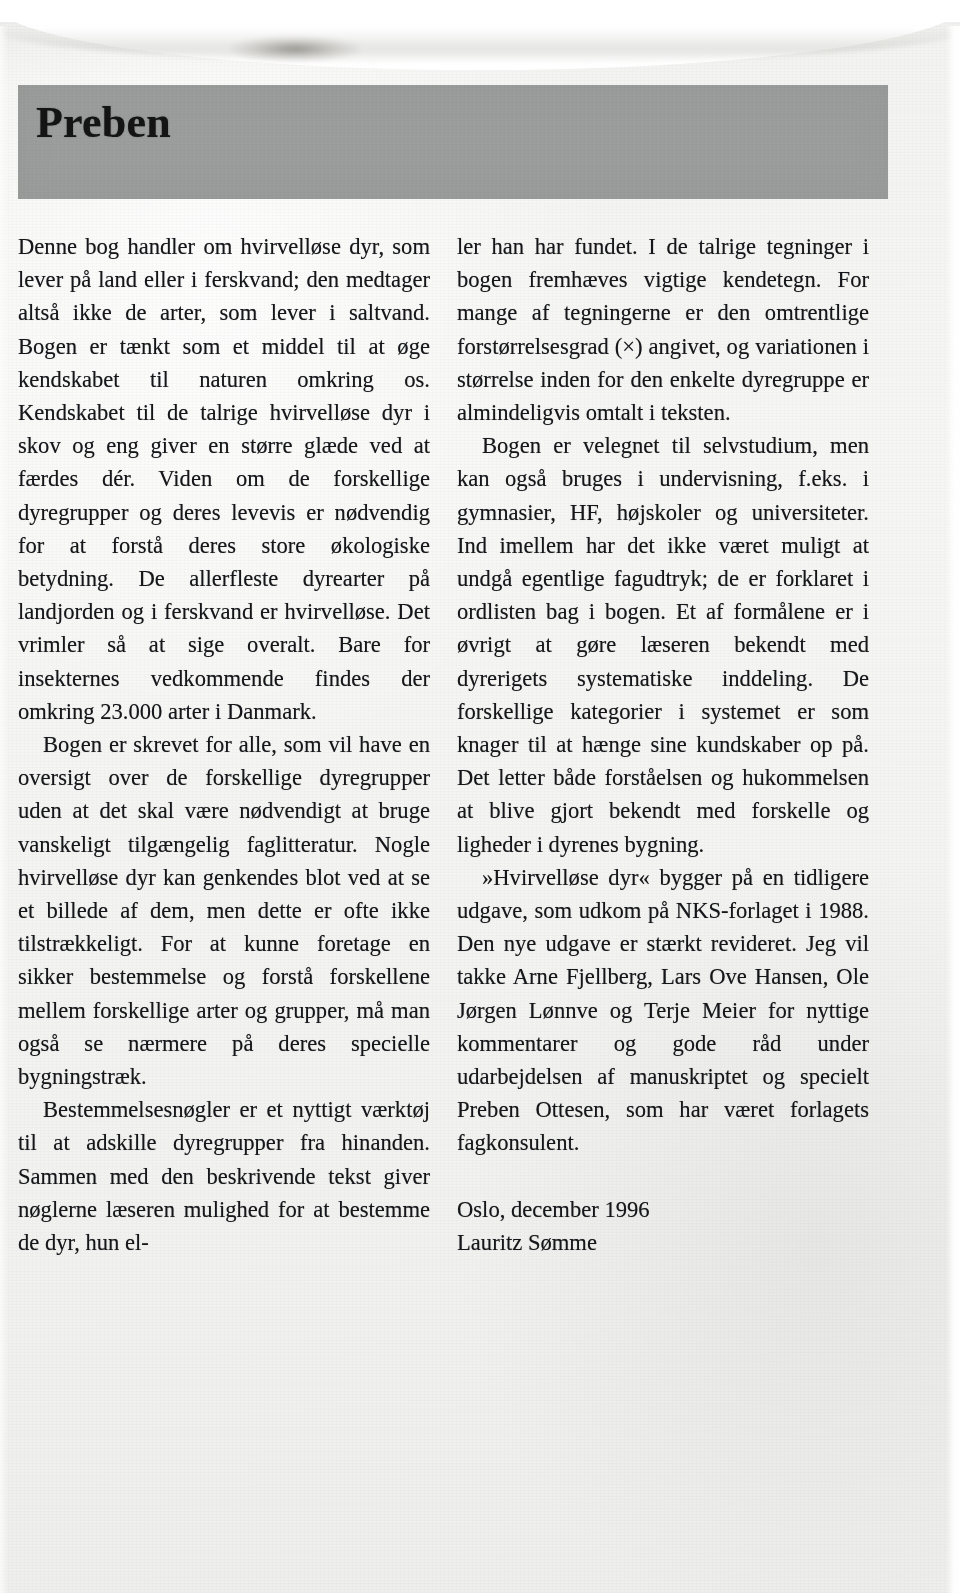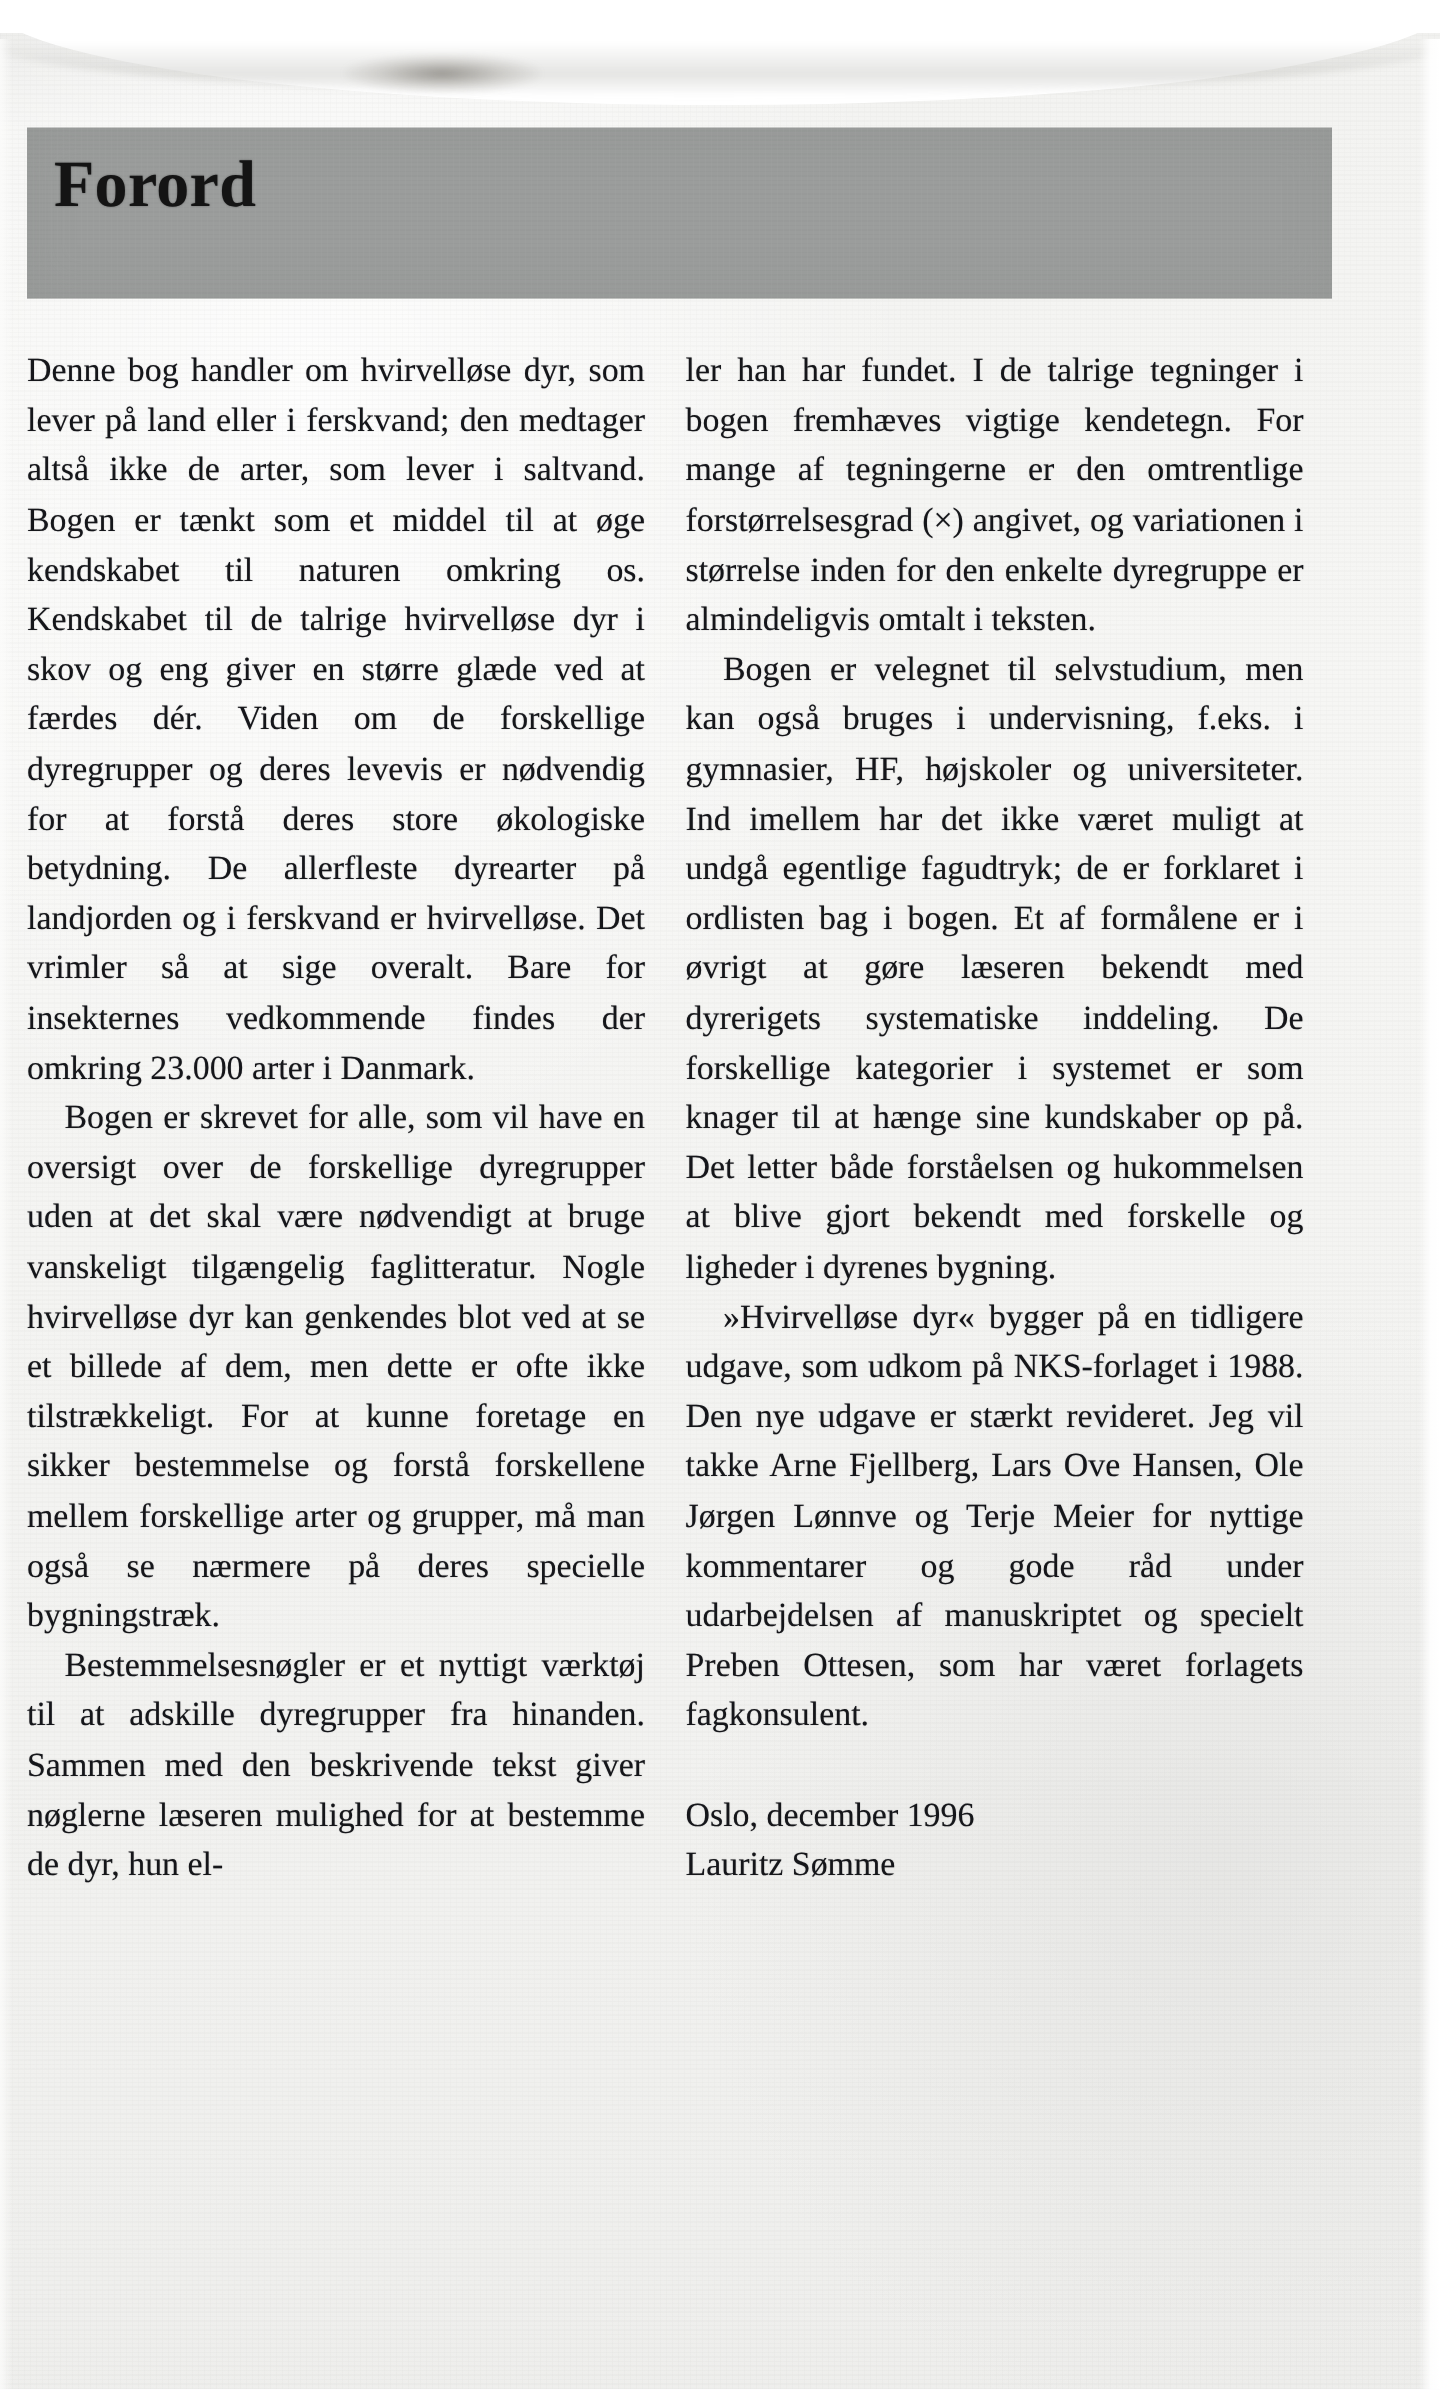--- a/index.html
+++ b/index.html
@@ -172,21 +172,21 @@
     <div class="grain"></div>
   </div>
 
   <div class="top-edge"></div>
   <div class="top-edge-shade"></div>
   <div class="edge-smudge"></div>
   <div class="left-edge"></div>
   <div class="right-edge"></div>
 
   <div class="band">
-    <div class="band-title">Forord</div>
+    <div class="band-title">Preben</div>
   </div>
 
   <div class="columns">
 
     <div class="col">
       <p>Denne bog handler om hvirvelløse dyr, som lever på land eller i ferskvand; den medtager altså ikke de arter, som lever i saltvand. Bogen er tænkt som et middel til at øge kendskabet til naturen omkring os. Kendskabet til de talrige hvirvelløse dyr i skov og eng giver en større glæde ved at færdes dér. Viden om de forskellige dyregrupper og deres levevis er nødvendig for at forstå deres store økologiske betydning. De allerfleste dyrearter på landjorden og i ferskvand er hvirvelløse. Det vrimler så at sige overalt. Bare for insekternes vedkommende findes der omkring 23.000 arter i Danmark.</p>
       <p>Bogen er skrevet for alle, som vil have en oversigt over de forskellige dyregrupper uden at det skal være nødvendigt at bruge vanskeligt tilgængelig faglitteratur. Nogle hvirvelløse dyr kan genkendes blot ved at se et billede af dem, men dette er ofte ikke tilstrækkeligt. For at kunne foretage en sikker bestemmelse og forstå forskellene mellem forskellige arter og grupper, må man også se nærmere på deres specielle bygningstræk.</p>
       <p>Bestemmelsesnøgler er et nyttigt værktøj til at adskille dyregrupper fra hinanden. Sammen med den beskrivende tekst giver nøglerne læseren mulighed for at bestemme de dyr, hun el-</p>
     </div>
 

